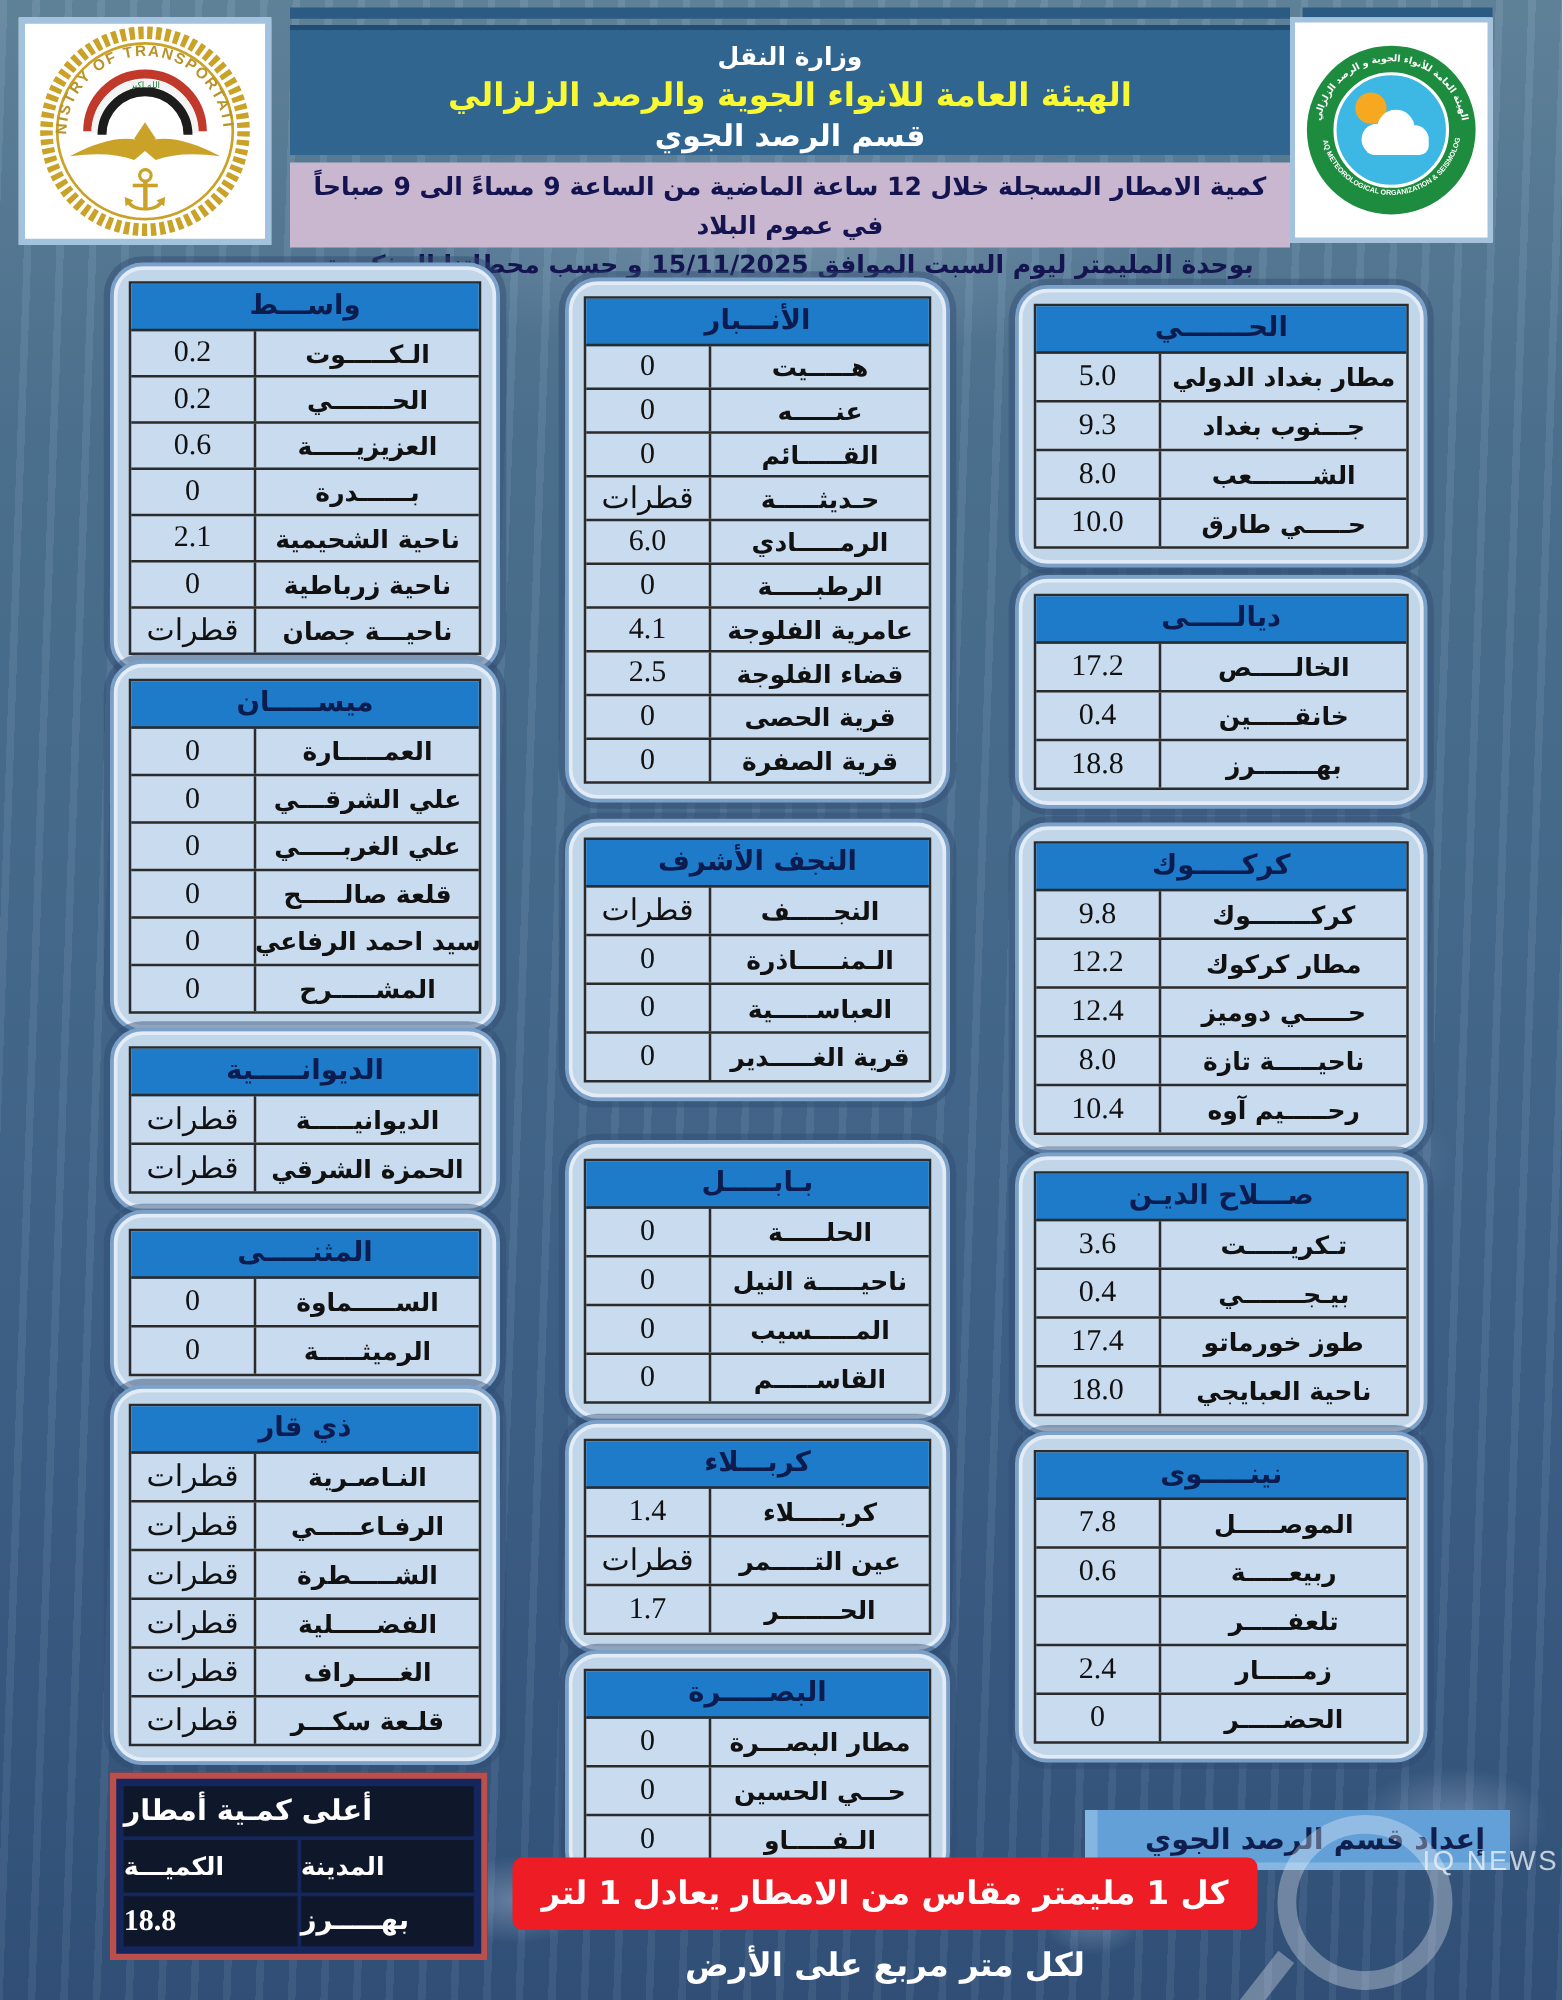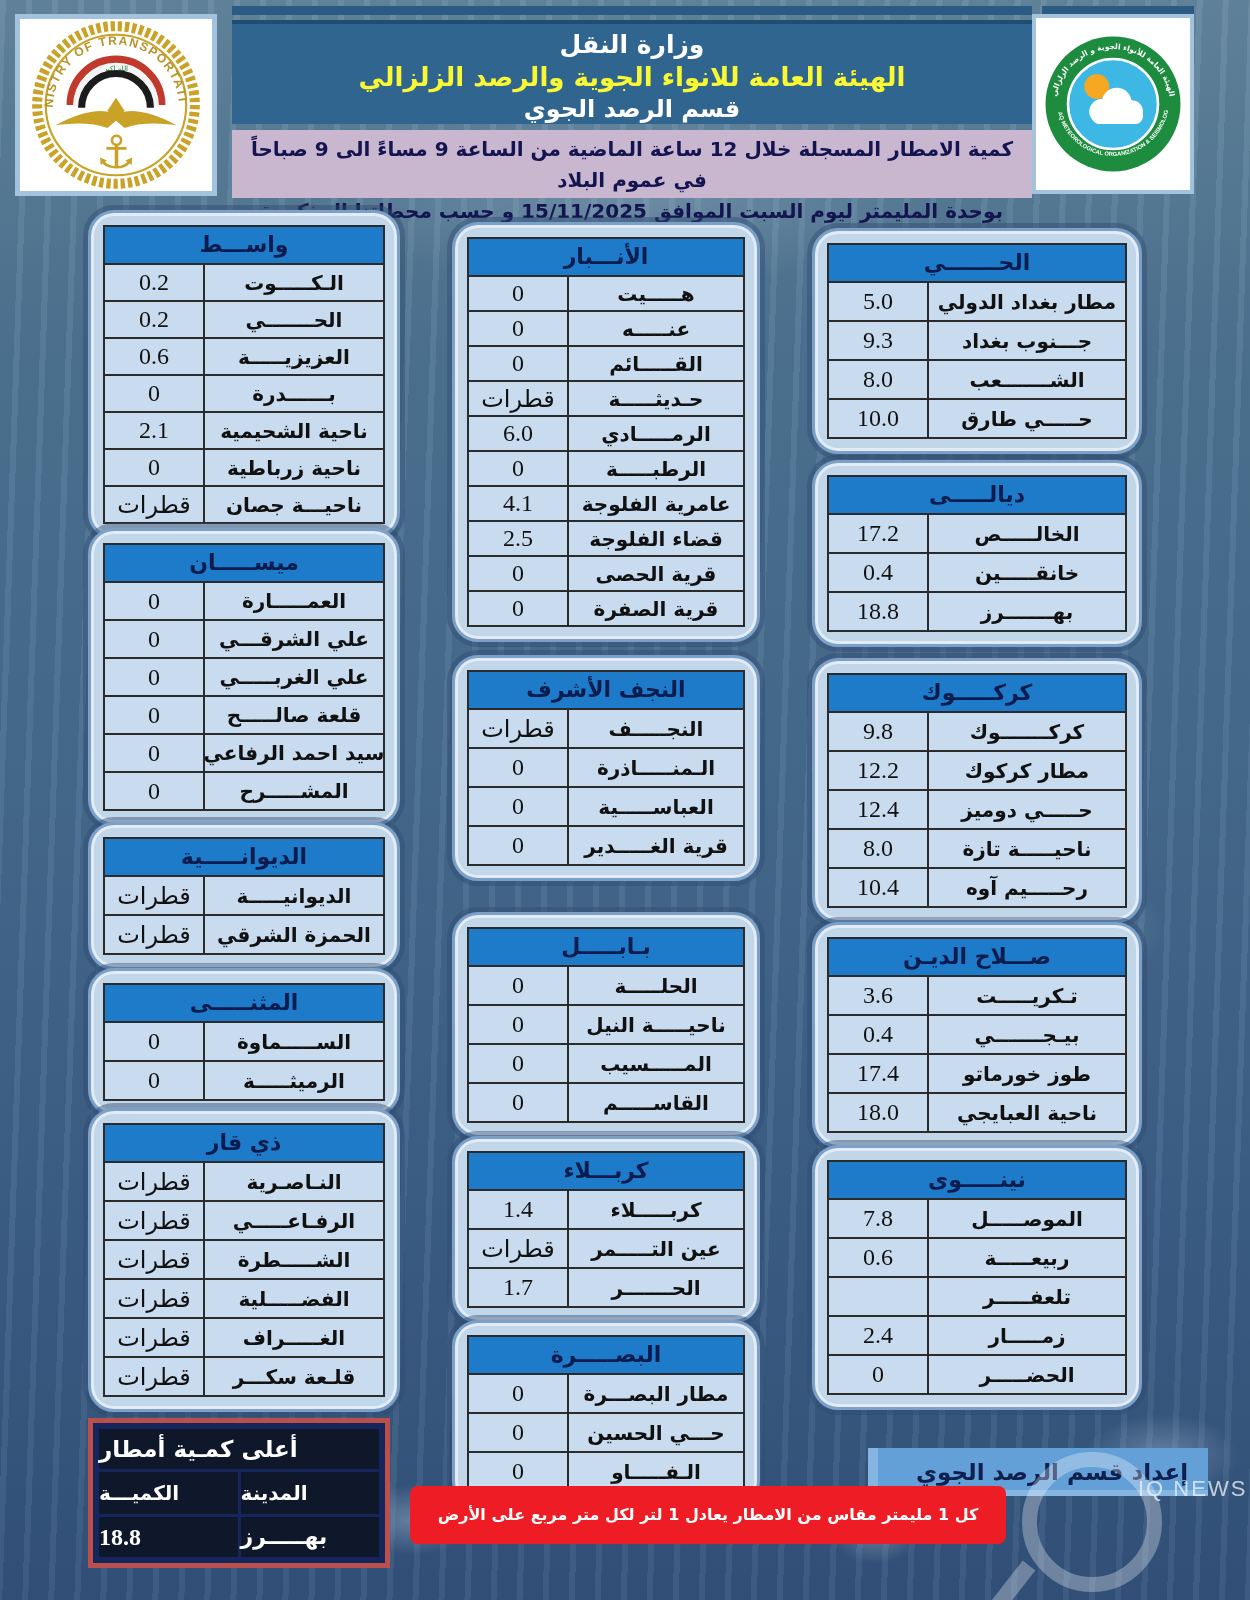--- a/index.html
+++ b/index.html
@@ -16,21 +16,21 @@
       repeating-linear-gradient(92deg, rgba(255,255,255,.05) 0 6px, rgba(0,0,0,.04) 6px 26px),
       linear-gradient(180deg,#63869e 0%,#4d7392 22%,#466b8e 48%,#3d6087 74%,#33527b 100%);
   }
   .abs{position:absolute;}
   
   .strip{left:232px;top:6px;width:800px;height:9px;background:#2b5a82;}
   .strip2{left:1042px;top:6px;width:152px;height:9px;background:#2b5a82;}
   
   .title-bar{left:232px;top:20px;width:800px;height:104px;background:#30658f;
     border-top:4px solid #224d72;text-align:center;color:#fff;padding-top:6px;box-sizing:border-box;}
-  .title-l1{font-size:25px;font-weight:bold;line-height:30px;}
+  .title-l1{font-size:20px;font-weight:bold;line-height:30px;}
   .title-l2{font-size:26px;font-weight:bold;line-height:34px;color:#f8f833;}
   .title-l3{font-size:24px;font-weight:bold;line-height:30px;}
   .sub-bar{left:232px;top:130px;width:800px;height:68px;background:#c9b7d0;text-align:center;
     color:#141450;font-weight:bold;font-size:20px;line-height:31px;padding-top:4px;box-sizing:border-box;}
   
   .logo-frame{background:#fff;border:5px solid #a3c2de;box-sizing:border-box;display:flex;align-items:center;justify-content:center;}
   .logo-left{left:15px;top:14px;width:202px;height:182px;}
   .logo-right{left:1032px;top:14px;width:162px;height:180px;border-width:4px;}
   
   .bubble{position:absolute;background:#c2d6ea;border:3px solid #7ba1c9;border-radius:26px;
@@ -66,21 +66,21 @@
   .sum-cell{background:#0f172a;color:#fff;font-weight:bold;text-align:left;}
   .sum-title{grid-column:1 / span 2;font-size:23px;line-height:40px;height:40px;}
   .sum-head{font-size:20px;line-height:42px;height:42px;}
   .sum-val{font-size:22px;line-height:40px;height:40px;}
   .sum-num{font-family:"Liberation Serif","DejaVu Sans",serif;font-size:24px;}
   
   .prepared{left:868px;top:1448px;width:312px;height:48px;background:#64a0d8;color:#0f1f4e;
     font-size:23px;font-weight:bold;line-height:48px;text-align:center;
     box-shadow:14px -10px 0 -4px rgba(160,200,235,.55) inset;padding-left:28px;}
   .note{left:410px;top:1486px;width:596px;height:58px;background:#ee1c24;border-radius:8px;
-    color:#fff;font-weight:bold;font-size:16px;line-height:58px;text-align:center;}
+    color:#fff;font-weight:bold;font-size:26px;line-height:58px;text-align:center;}
   
   .wm-circle{left:1022px;top:1452px;width:110px;height:110px;border:15px solid rgba(255,255,255,.30);
     border-radius:50%;}
   .wm-tail{left:1005px;top:1560px;width:16px;height:52px;background:rgba(255,255,255,.30);
     transform:rotate(38deg);}
   .wm-text{left:1138px;top:1476px;color:rgba(235,241,247,.78);font-family:"Liberation Sans",sans-serif;
     font-size:22px;letter-spacing:2px;direction:ltr;}
 </style>
 </head>
 <body>

